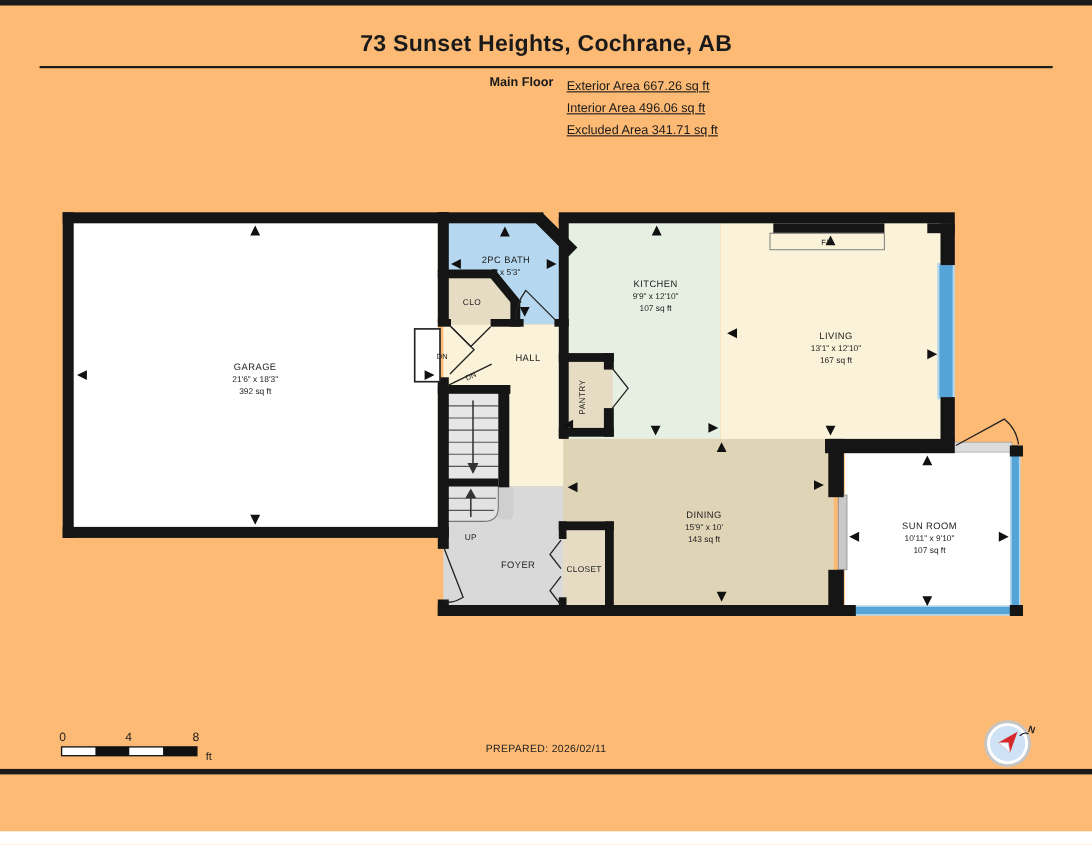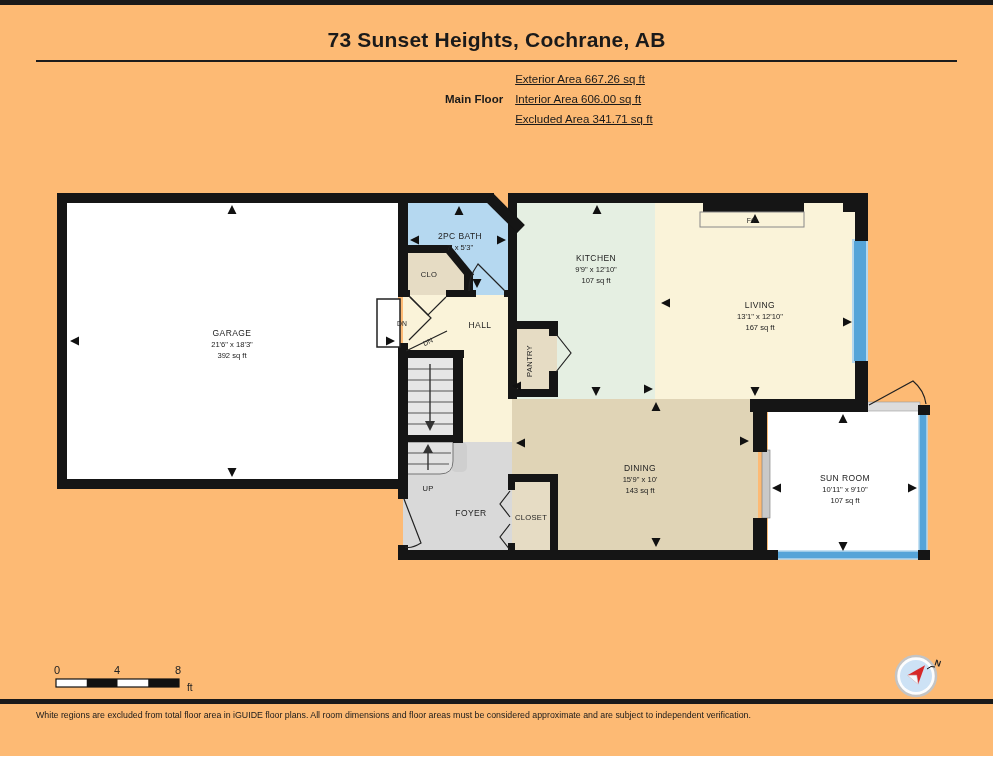--- a/index.html
+++ b/index.html
@@ -5,21 +5,21 @@
   html,body{margin:0;padding:0;background:#fff;}
   .page{position:relative;width:993px;height:756px;background:#fdba74;overflow:hidden;
         font-family:"Liberation Sans",sans-serif;color:#1a1a1a;}
   .bar{position:absolute;left:0;width:100%;height:5px;background:#1a1a1a;}
   .bar.top{top:0;}
   .bar.bottom{top:699px;}
   .title{position:absolute;top:28px;left:0;width:100%;text-align:center;
          font-size:21px;font-weight:bold;letter-spacing:.2px;}
   .rule{position:absolute;top:60px;left:36px;width:921px;height:2px;background:#1c1c1c;}
   .stats{position:absolute;top:69px;left:445px;display:flex;gap:12px;font-size:11.5px;}
-  .stats .floor{font-weight:bold;margin-top:24px;}
+  .stats .floor{font-weight:bold;}
   .stats .lines div{line-height:20px;text-decoration:underline;}
   .prepared{position:absolute;top:676px;left:0;width:100%;text-align:center;
             font-size:9.5px;letter-spacing:.3px;color:#222;}
   .footer{position:absolute;top:710px;left:36px;font-size:8.8px;color:#1a1a1a;}
   svg.plan{position:absolute;top:0;left:0;}
   svg.plan text{font-family:"Liberation Sans",sans-serif;fill:#222;}
   .rname{font-size:8.5px;letter-spacing:.4px;}
   .rdim{font-size:7.6px;}
   .rsmall{font-size:7.6px;letter-spacing:.3px;}
   .tiny{font-size:6.8px;}
@@ -31,21 +31,21 @@
 
   <div class="bar top"></div>
 
   <div class="title">73 Sunset Heights, Cochrane, AB</div>
   <div class="rule"></div>
 
   <div class="stats">
     <div class="floor">Main Floor</div>
     <div class="lines">
       <div>Exterior Area 667.26 sq ft</div>
-      <div>Interior Area 606.00 sq ft</div>
+      <div>Interior Area 496.06 sq ft</div>
       <div>Excluded Area 341.71 sq ft</div>
     </div>
   </div>
 
   <svg class="plan" width="993" height="768" viewBox="0 0 993 768">
 
     <g>
       <rect x="62" y="198" width="336" height="286" fill="#ffffff"></rect>
       <polygon points="403,198 490,198 517,225 517,295 403,295" fill="#b5d8f0"></polygon>
       <polygon points="403,252 447,252 472,280 472,295 403,295" fill="#e6dcc4"></polygon>
@@ -197,16 +197,16 @@
       <circle cx="916" cy="676" r="16" fill="#cde2f5"></circle>
       <g transform="translate(916,676) rotate(40)">
         <polygon points="0,-14 7,5 -7,5" fill="#d62828"></polygon>
         <polygon points="0,-1 7,5 -7,5" fill="#f4f9fd" stroke="#d0d8de" stroke-width="0.5"></polygon>
       </g>
       <path d="M927,669 q4,-4 8,-2" stroke="#111" stroke-width="1" fill="none"></path>
       <text x="934" y="665" font-size="8.5" font-weight="bold" transform="rotate(18 934 665)">N</text>
     </g>
   </svg>
 
+  <div class="prepared">PREPARED: 2026/02/11</div>
   <div class="bar bottom"></div>
-  <div class="footer">White regions are excluded from total floor area in iGUIDE floor plans. All room dimensions and floor areas must be considered approximate and are subject to independent verification.</div>
 
 </div>
 
 </body></html>

